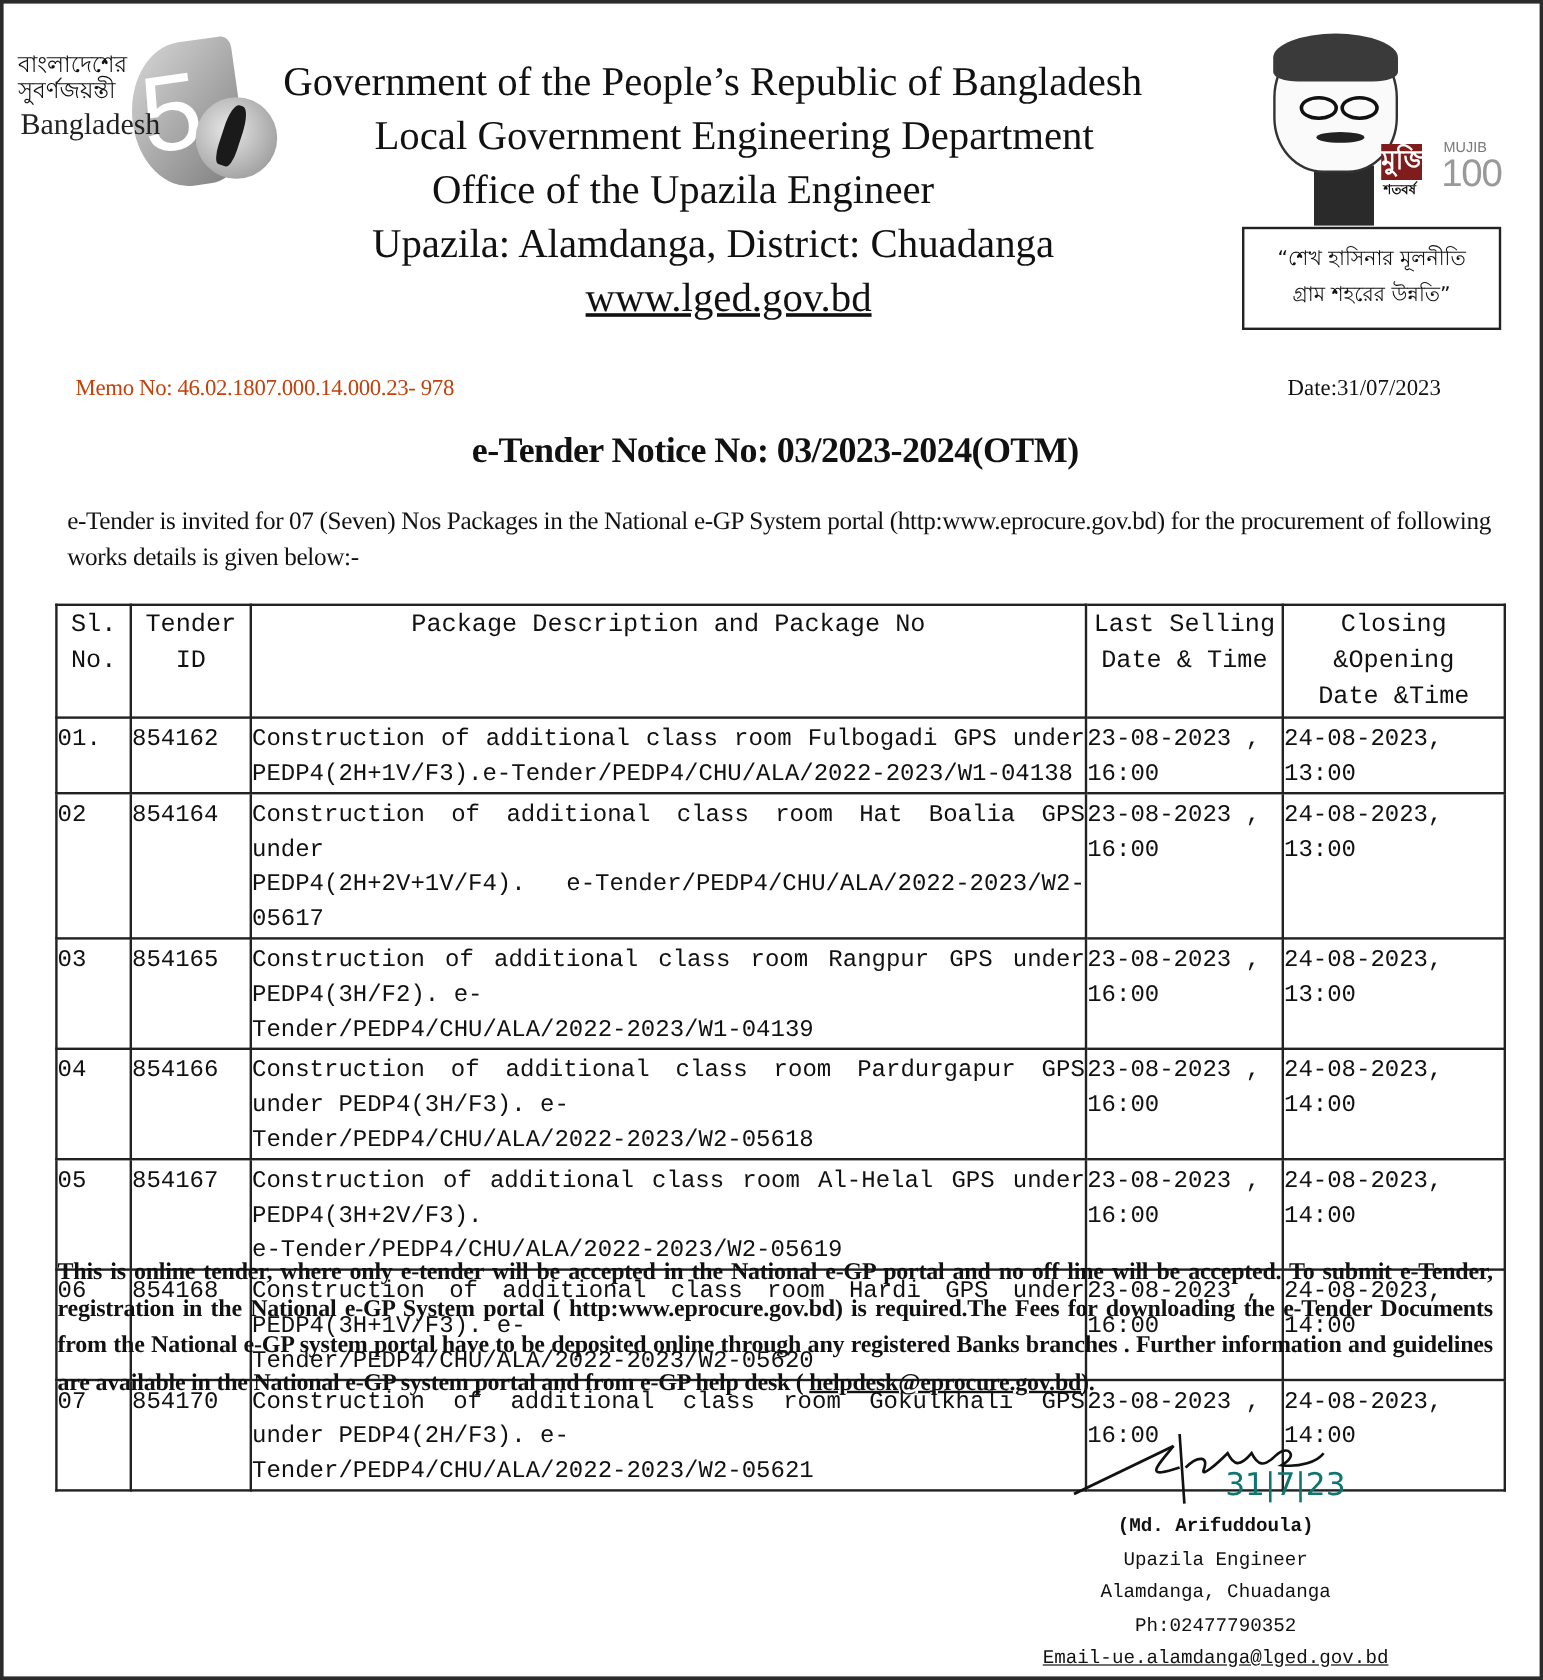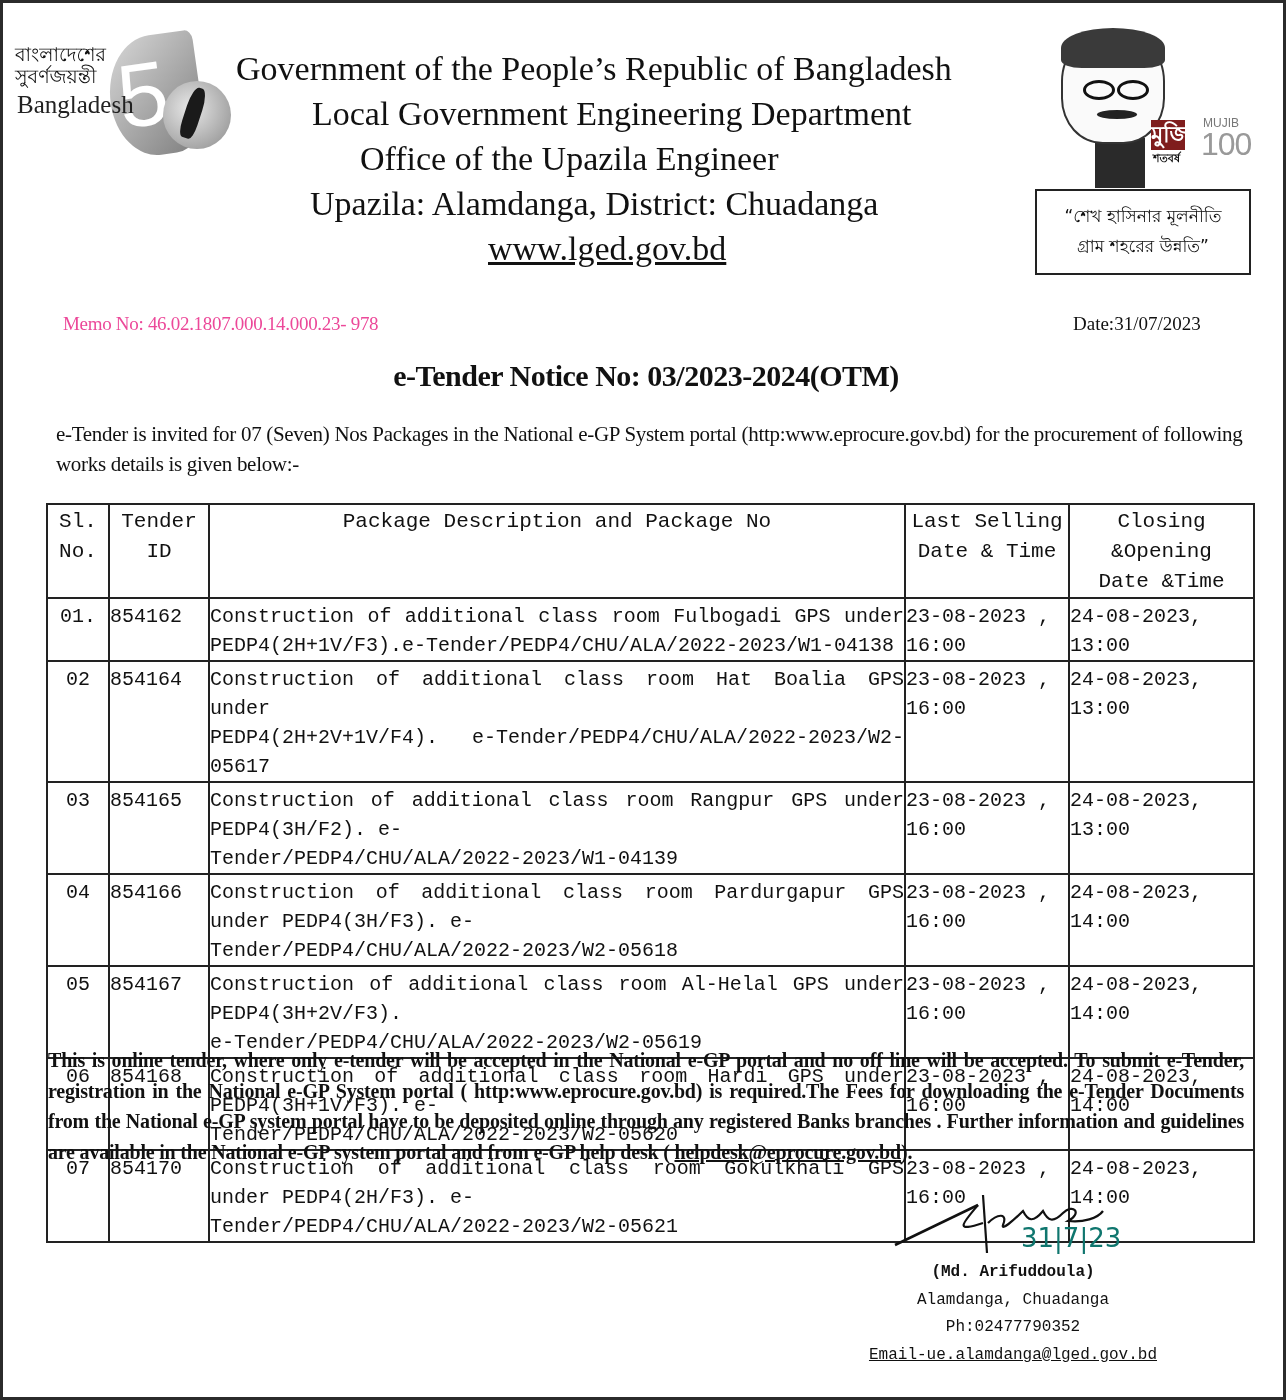--- a/index.html
+++ b/index.html
@@ -53,35 +53,35 @@
   .mujib .sub { position: absolute; left: 100px; top: 122px; font-size: 11px; font-weight: bold; color: #111; font-family: "DejaVu Sans", sans-serif; }
   .mujib .m100l { position: absolute; left: 150px; top: 88px; font-size: 12px; color: #777; font-family: "Liberation Sans", sans-serif; }
   .mujib .m100 { position: absolute; left: 148px; top: 98px; font-size: 32px; color: #999; font-family: "Liberation Sans", sans-serif; line-height: 36px; letter-spacing: -1px; }
 
   .slogan {
     position: absolute; left: 1032px; top: 186px; width: 216px; height: 86px;
     border: 2px solid #222; box-sizing: border-box; text-align: center;
     font-family: "DejaVu Sans", sans-serif; font-size: 17px; line-height: 30px; padding-top: 10px; color: #111;
   }
 
-  .memo { position: absolute; left: 60px; top: 310px; font-size: 19px; font-family: "Liberation Serif", serif; color: #ec4899; letter-spacing: -0.3px; }
+  .memo { position: absolute; left: 60px; top: 310px; font-size: 19px; font-family: "Liberation Serif", serif; color: #c2410c; letter-spacing: -0.3px; }
   .date { position: absolute; left: 1070px; top: 310px; font-size: 19px; font-family: "Liberation Serif", serif; color: #111; }
   .title { position: absolute; left: 0; width: 1286px; top: 356px; text-align: center; font-size: 30px; font-weight: bold; font-family: "Liberation Serif", serif; color: #111; letter-spacing: -0.5px; }
   .intro { position: absolute; left: 53px; top: 416px; width: 1190px; font-size: 21px; line-height: 30px; font-family: "Liberation Serif", serif; color: #111; letter-spacing: -0.3px; }
 
   
   table.tender {
     position: absolute; left: 43px; top: 500px; width: 1207px;
     border-collapse: collapse; font-family: Liberation Mono, monospace; color: #111;
     table-layout: fixed;
   }
   table.tender th, table.tender td { border: 2px solid #222; vertical-align: top; padding: 0; }
   table.tender th { font-weight: normal; font-size: 21px; line-height: 30px; height: 58px; text-align: center; padding-top: 2px; }
   table.tender td { font-size: 20px; line-height: 29px; height: 58px; padding-top: 3px; }
-  td.sl { text-align: center; }
+  td.sl { text-align: left; }
   td.tid { padding-left: 10px; }
   td.desc { padding-left: 10px; padding-right: 10px; text-align: justify; text-align-last: left; }
   td.ls, td.co { padding-left: 10px; }
   .line1.justify { display: block; text-align: justify; text-align-last: justify; }
 
   .footer-para {
     position: absolute; left: 45px; top: 1042px; width: 1196px; font-size: 20px; line-height: 30.5px;
     font-family: "Liberation Serif", serif; font-weight: bold; color: #111; text-align: justify; letter-spacing: -0.2px;
   }
   .footer-para a { color: #111; text-decoration: underline; }
@@ -284,19 +284,20 @@
   <div class="footer-para"><span>This is online tender, where only e-tender will be accepted in the National e-GP portal and no off line will be accepted. To submit e-Tender, registration in the National e-GP System portal ( http:www.eprocure.gov.bd) is required.The Fees for downloading the e-Tender Documents from the National e-GP system portal have to be deposited online through any registered Banks branches . Further information and guidelines are available in the National e-GP system portal and from e-GP help desk ( </span><a>helpdesk@eprocure.gov.bd</a><span>).</span></div>
 
   <div class="sig">
     <svg width="300" height="80">
       <path d="M12 52 L95 12" stroke="#111" stroke-width="2.5" fill="none"></path>
       <path d="M95 12 C 80 30, 70 40, 100 30 M100 2 L104 60 M105 30 C 115 20, 125 20, 120 32 C 118 38, 130 28, 140 18 C 145 28, 150 30, 160 18 C 165 28, 170 30, 180 20 C 190 10, 200 20, 185 28 C 200 30, 215 25, 220 18" stroke="#111" stroke-width="2.2" fill="none"></path>
     </svg>
     <div style="position:absolute;left:138px;top:30px;font-family:'DejaVu Sans',sans-serif;font-size:26px;color:#0f766e;">31|7|23</div>
     <div class="lines">
       <div class="name">(Md. Arifuddoula)</div>
+      <div>Upazila Engineer</div>
       <div>Alamdanga, Chuadanga</div>
       <div>Ph:02477790352</div>
       <div class="email">Email-ue.alamdanga@lged.gov.bd</div>
     </div>
   </div>
 
 </div>
 
 </body></html>

